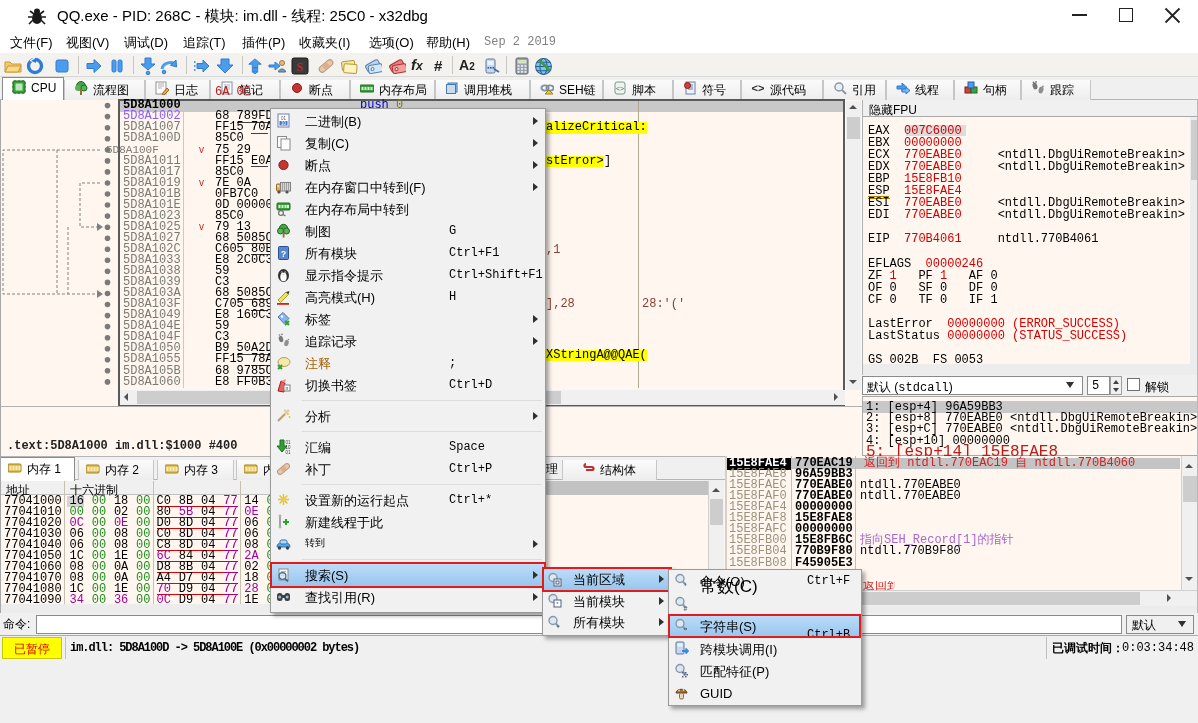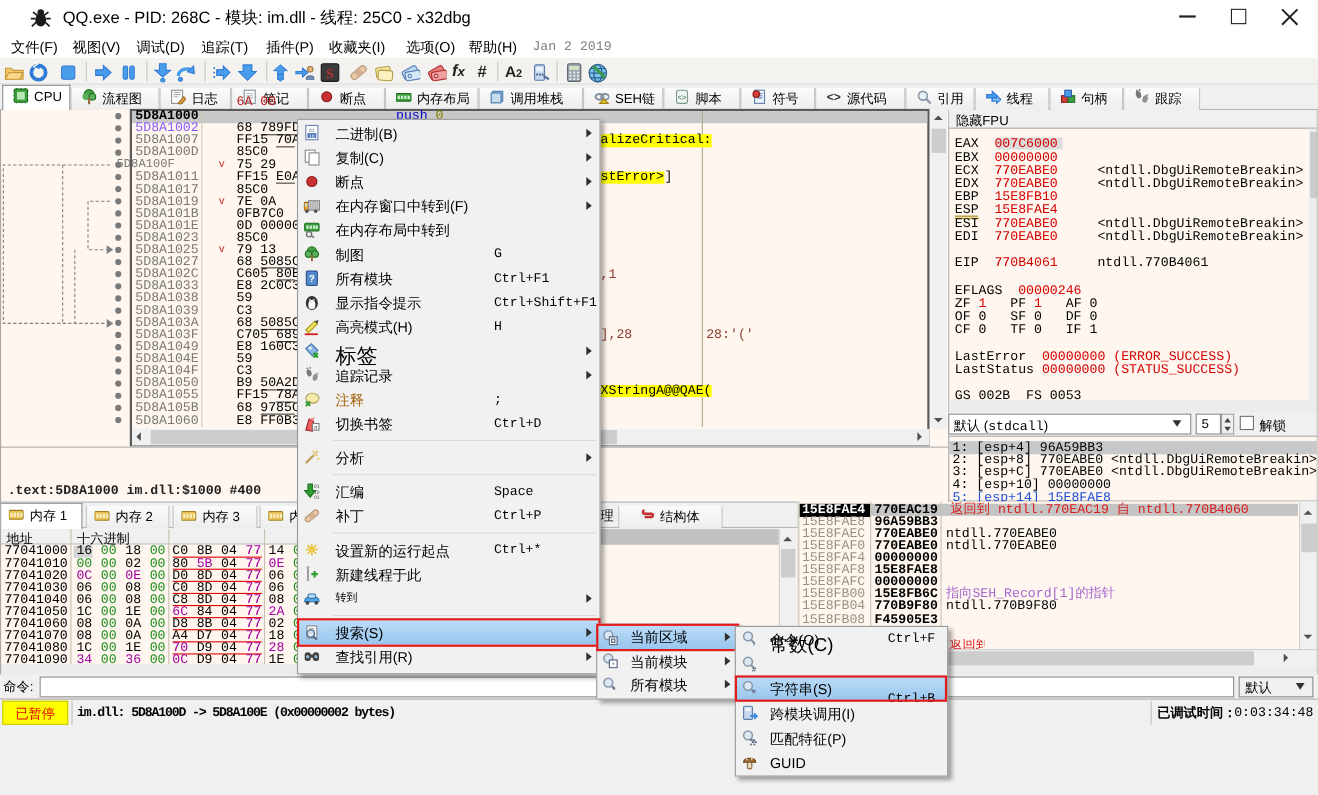--- a/index.html
+++ b/index.html
@@ -21,21 +21,21 @@
   </svg>
 <div class="a" style="left:0;top:31px;width:1198px;height:22px;background:#fff"></div>
 <div class="a" style="left:10px;top:34px;font-size:13px;color:#000">文件(F)</div>
 <div class="a" style="left:66px;top:34px;font-size:13px;color:#000">视图(V)</div>
 <div class="a" style="left:124px;top:34px;font-size:13px;color:#000">调试(D)</div>
 <div class="a" style="left:183px;top:34px;font-size:13px;color:#000">追踪(T)</div>
 <div class="a" style="left:242px;top:34px;font-size:13px;color:#000">插件(P)</div>
 <div class="a" style="left:299px;top:34px;font-size:13px;color:#000">收藏夹(I)</div>
 <div class="a" style="left:369px;top:34px;font-size:13px;color:#000">选项(O)</div>
 <div class="a" style="left:426px;top:34px;font-size:13px;color:#000">帮助(H)</div>
-<div class="a m" style="left:484px;top:35px;font-size:12px;color:#808080">Jan 2 2019</div>
+<div class="a m" style="left:484px;top:35px;font-size:12px;color:#808080">Sep 2 2019</div>
 <div class="a" style="left:0;top:53px;width:1198px;height:24px;background:#f3f2ef;border-bottom:1px solid #d8d8d4"></div>
 <svg class="a" style="left:4px;top:57px" width="18" height="18" viewBox="0 0 18 18">
     <path d="M1 5 L6 5 L8 7 L17 7 L17 15 L1 15 Z" fill="#f4c869" stroke="#c79b3b"></path>
     <path d="M1 15 L4 9 L17 9 L14 15 Z" fill="#fada8a" stroke="#c79b3b"></path>
   </svg>
 <svg class="a" style="left:26px;top:57px" width="18" height="18" viewBox="0 0 18 18">
     <circle cx="9" cy="9" r="6.5" fill="none" stroke="#2f7bd6" stroke-width="3.4"></circle>
     <path d="M9 0 L9 7 L3.5 3.5 Z" fill="#ffffff"></path>
     <path d="M10 1 L10 6 L5 4 Z" fill="#2f7bd6"></path>
   </svg>
@@ -527,21 +527,21 @@
 <div class="a" style="left:1113px;top:380px;width:0;height:0;border-left:3px solid transparent;border-right:3px solid transparent;border-bottom:4px solid #404040"></div>
 <div class="a" style="left:1113px;top:388px;width:0;height:0;border-left:3px solid transparent;border-right:3px solid transparent;border-top:4px solid #404040"></div>
 <div class="a" style="left:1127px;top:378px;width:13px;height:13px;background:#fff;border:1px solid #707070"></div>
 <div class="a" style="left:1145px;top:379px;font-size:12px;color:#000">解锁</div>
 <div class="a" style="left:862px;top:396px;width:336px;height:60px;background:#fff7ef;border:1px solid #a8a8a8;border-right:none"></div>
 <div class="a" style="left:863px;top:401.3px;width:334px;height:11.3px;background:#c8c8c8"></div>
 <div class="a m" style="left:866px;top:402.0px;font-size:12px;line-height:11px;color:#000">1: [esp+4] 96A59BB3</div>
 <div class="a m" style="left:866px;top:413.2px;font-size:12px;line-height:11px;color:#000">2: [esp+8] 770EABE0 &lt;ntdll.DbgUiRemoteBreakin&gt;</div>
 <div class="a m" style="left:866px;top:424.4px;font-size:12px;line-height:11px;color:#000">3: [esp+C] 770EABE0 &lt;ntdll.DbgUiRemoteBreakin&gt;</div>
 <div class="a m" style="left:866px;top:435.6px;font-size:12px;line-height:11px;color:#000">4: [esp+10] 00000000</div>
-<div class="a m" style="left:866px;top:446.8px;font-size:12px;line-height:11px;color:#1d4ed8">5: [esp+14] 15E8FAE8</div>
+<div class="a m" style="left:866px;top:446.8px;font-size:16px;line-height:11px;color:#b91c1c">5: [esp+14] 15E8FAE8</div>
 <div class="a" style="left:727px;top:456px;width:471px;height:151px;background:#fff7ef"></div>
 <div class="a" style="left:791px;top:458.0px;width:389px;height:11px;background:#c4c4c4"></div>
 <div class="a" style="left:727px;top:458.0px;width:64px;height:11.5px;background:#000"></div>
 <div class="a m" style="left:729px;top:458.0px;font-size:12px;line-height:11px;color:#fff;font-weight:bold">15E8FAE4</div>
 <div class="a m" style="left:795px;top:458.0px;font-size:12px;line-height:11px;color:#000;font-weight:bold">770EAC19</div>
 <div class="a m" style="left:729px;top:469.1px;font-size:12px;line-height:11px;color:#98927e">15E8FAE8</div>
 <div class="a m" style="left:795px;top:469.1px;font-size:12px;line-height:11px;color:#000;font-weight:bold">96A59BB3</div>
 <div class="a m" style="left:729px;top:480.1px;font-size:12px;line-height:11px;color:#98927e">15E8FAEC</div>
 <div class="a m" style="left:795px;top:480.1px;font-size:12px;line-height:11px;color:#000;font-weight:bold">770EABE0</div>
 <div class="a m" style="left:860px;top:480.1px;font-size:12px;line-height:11px;color:#000">ntdll.770EABE0</div>
@@ -661,21 +661,21 @@
     <path d="M10 3 L12.5 5.5 L13.5 2 Z" fill="#404040"></path>
     <rect x="1" y="14" width="12" height="1.8" fill="#d82020"></rect>
   </svg>
 <div class="a" style="left:305px;top:289.4px;font-size:13px;color:#000;z-index:53">高亮模式(H)</div>
 <div class="a m" style="left:449px;top:290.4px;font-size:12px;color:#000;z-index:53">H</div>
 <svg class="a" style="left:276px;top:311.4px;z-index:53" width="15" height="16" viewBox="0 0 15 16">
     <path d="M2 6 L7 1.5 L13 7.5 L8 12.5 Z" fill="#8ab4e8" stroke="#4a78b0"></path>
     <circle cx="6" cy="5.5" r="1.2" fill="#fff"></circle>
     <path d="M9 10 L13 14 M13 10 L9 14" stroke="#30a030" stroke-width="2"></path>
   </svg>
-<div class="a" style="left:305px;top:311.4px;font-size:19px;color:#000;z-index:53">标签</div>
+<div class="a" style="left:305px;top:311.4px;font-size:13px;color:#000;z-index:53">标签</div>
 <div class="a" style="left:533px;top:315.4px;width:0;height:0;border-top:4px solid transparent;border-bottom:4px solid transparent;border-left:5px solid #303030;z-index:53"></div>
 <svg class="a" style="left:276px;top:333.4px;z-index:53" width="15" height="16" viewBox="0 0 15 16">
     <ellipse cx="5" cy="6" rx="2.2" ry="3.2" fill="#787878" transform="rotate(-15 5 6)"></ellipse>
     <ellipse cx="10.5" cy="10" rx="2.2" ry="3.2" fill="#909090" transform="rotate(15 10.5 10)"></ellipse>
     <circle cx="3.5" cy="2" r="0.8" fill="#787878"></circle>
     <circle cx="6" cy="1.4" r="0.8" fill="#787878"></circle>
     <circle cx="12.5" cy="6.5" r="0.8" fill="#909090"></circle>
   </svg>
 <div class="a" style="left:305px;top:333.4px;font-size:13px;color:#000;z-index:53">追踪记录</div>
 <div class="a" style="left:533px;top:337.4px;width:0;height:0;border-top:4px solid transparent;border-bottom:4px solid transparent;border-left:5px solid #303030;z-index:53"></div>

